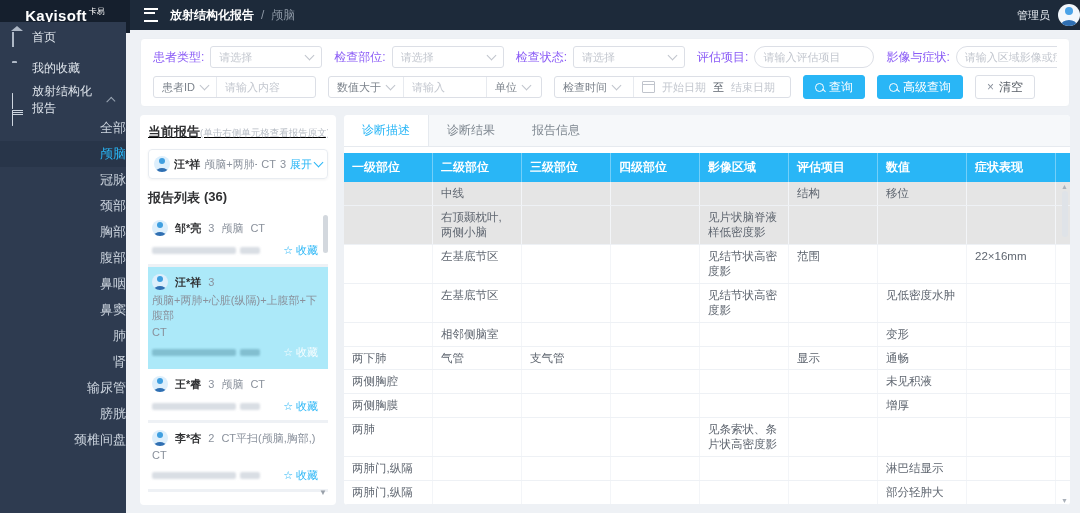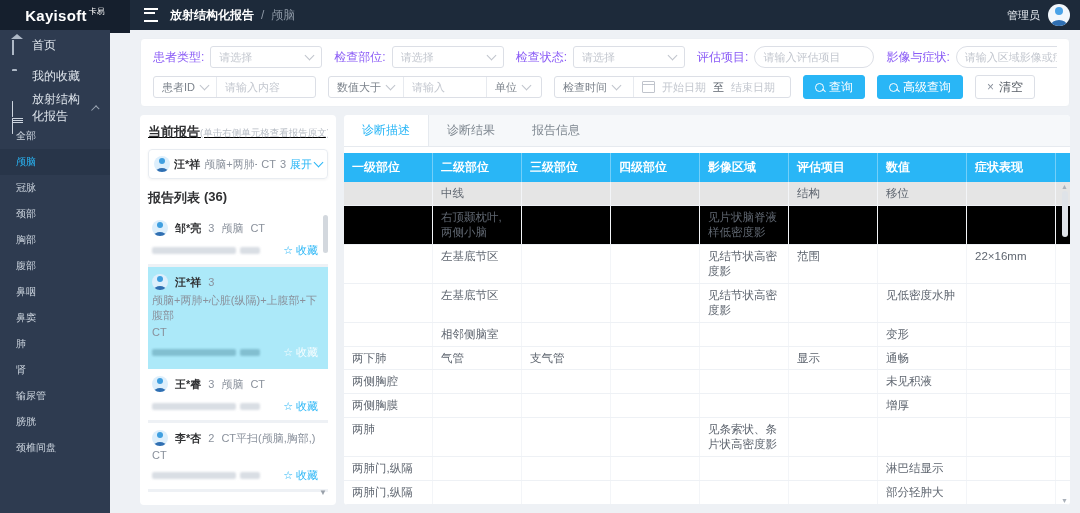--- a/index.html
+++ b/index.html
@@ -7,37 +7,37 @@
   
   .hdr{position:absolute;top:0;left:0;right:0;height:30px;background:#1d2a3a;display:flex;align-items:center;color:#fff;}
   .logo{width:130px;height:36px;background:#151f2d;display:flex;align-items:center;justify-content:center;gap:2px;flex:none;}
   .logo-main{font-weight:bold;font-size:15px;letter-spacing:.3px;}
   .logo-sub{font-size:8px;margin-top:-7px;}
   .burger{width:14px;height:10px;border-top:2px solid #fff;border-bottom:2px solid #fff;position:relative;margin-left:14px;cursor:pointer;flex:none;}
   .burger::after{content:'';position:absolute;left:0;right:3px;top:2px;height:2px;background:#fff;}
   .crumb{margin-left:12px;display:flex;align-items:center;gap:7px;white-space:nowrap;}
   .crumb-root{font-weight:bold;font-size:12px;}
   .crumb-sep,.crumb-cur{color:#8d98a5;font-size:12px;}
-  .hdr-right{margin-left:auto;display:flex;align-items:center;gap:8px;padding-right:10px;}
+  .hdr-right{margin-left:auto;display:flex;align-items:center;gap:8px;}
   .user-name{font-size:11px;color:#e6ebf1;}
   .avatar{width:22px;height:22px;border-radius:50%;background:#f2f7fc;position:relative;overflow:hidden;flex:none;}
   .avatar::before{content:'';position:absolute;top:3px;left:7px;width:8px;height:8px;border-radius:50%;background:#4aa3e8;}
   .avatar::after{content:'';position:absolute;bottom:-5px;left:3px;width:16px;height:11px;border-radius:50%;background:#2f6fb2;}
   
-  .side{position:absolute;top:30px;left:0;width:110px;bottom:0;background:#2e3b50;color:#dfe5ec;overflow:hidden;}
+  .side{position:absolute;top:22px;left:0;width:126px;bottom:0;background:#2e3b50;color:#dfe5ec;overflow:hidden;}
   .side-item{height:31px;display:flex;align-items:center;gap:8px;padding:0 12px;cursor:pointer;font-size:12px;}
   .icon-box{width:12px;height:12px;position:relative;flex:none;}
   .i-home{border:1.5px solid #aeb8c6;border-top:none;width:9px;height:6px;margin:4px auto 0;}
   .i-home::before{content:'';position:absolute;left:-1px;top:-6px;border-left:6px solid transparent;border-right:6px solid transparent;border-bottom:5px solid #aeb8c6;}
   .i-folder{width:11px;height:8px;background:#aeb8c6;margin-top:3px;border-radius:1px;position:relative;}
   .i-folder::before{content:'';position:absolute;top:-2px;left:0;width:5px;height:2px;background:#aeb8c6;border-radius:1px 1px 0 0;}
   .i-doc{width:9px;height:11px;border:1.2px solid #cdd5df;border-radius:1px;margin:0 auto;}
   .i-doc::before{content:'';display:block;margin:2px 1px 0;height:1px;background:#cdd5df;box-shadow:0 2px 0 #cdd5df,0 4px 0 #cdd5df;}
   .caret{width:6px;height:6px;border-right:1.4px solid #9aa5b3;border-bottom:1.4px solid #9aa5b3;transform:rotate(-135deg);margin-left:auto;margin-top:3px;}
-  .side-sub .sub-item{height:26px;line-height:26px;padding-left:16px;cursor:pointer;color:#ccd4de;font-size:10px;}
+  .side-sub .sub-item{height:26px;line-height:26px;padding-left:40px;cursor:pointer;color:#ccd4de;font-size:13px;text-align:right;}
   .side-sub .sub-item.active{color:#29b6f6;background:#283549;}
   
   .main{position:absolute;left:130px;top:30px;right:0;bottom:0;padding:8px 10px;display:flex;flex-direction:column;gap:8px;overflow:hidden;}
   .filter-card{background:#fff;border-radius:4px;border:1px solid #eceff3;padding:7px 12px;display:flex;flex-direction:column;gap:7px;flex:none;}
   .frow{display:flex;align-items:center;gap:12px;overflow:hidden;}
   .fgroup{display:flex;align-items:center;gap:6px;flex:none;}
   .flbl{font-weight:normal;color:#8b5cf6;font-size:12px;white-space:nowrap;}
   .sel,.inp{height:22px;border:1px solid #dcdfe6;border-radius:3px;display:flex;align-items:center;padding:0 8px;background:#fff;box-sizing:border-box;}
   .sel{width:112px;justify-content:space-between;cursor:pointer;}
   .inp{width:120px;cursor:text;border-radius:11px;}
@@ -92,21 +92,21 @@
   .tabs{display:flex;background:#f6f8fa;border-bottom:1px solid #e6eaef;height:31px;flex:none;}
   .tab{padding:0 18px;display:flex;align-items:center;font-size:12px;color:#7e8790;cursor:pointer;border-right:1px solid transparent;}
   .tab.active{background:#fff;color:#29b6f6;border-right:1px solid #e6eaef;}
   .tbl{flex:1;display:flex;flex-direction:column;overflow:hidden;position:relative;margin-top:6px;}
   .thead{display:grid;grid-template-columns:repeat(8,1fr) 14px;background:#29b6f6;flex:none;}
   .th{padding:6px 8px;color:#fff;font-weight:bold;font-size:12px;border-right:1px solid rgba(255,255,255,.35);white-space:nowrap;overflow:hidden;}
   .th:last-child{border-right:none;}
   .tbody{flex:1;overflow:hidden;position:relative;}
   .tr{display:grid;grid-template-columns:repeat(8,1fr) 14px;border-bottom:1px solid #eef1f5;background:#fff;}
   .tr.hl1{background:#e5e5e5;}
-  .tr.hl2{background:#000000;}
+  .tr.hl2{background:#e5e5e5;}
   .td{padding:4px 8px;font-size:11.5px;color:#5f6670;border-right:1px solid #f3f5f8;line-height:1.3;word-break:break-all;min-height:12px;cursor:pointer;}
   .td:last-child{border-right:none;cursor:default;}
   .tbl-up{position:absolute;right:2px;top:1px;font-size:7px;color:#aab1ba;line-height:1;}
   .tbl-scroll{position:absolute;right:2px;top:9px;width:6px;height:46px;border-radius:3px;background:#dfe3e8;cursor:pointer;}
   .tbl-down{position:absolute;right:2px;bottom:1px;font-size:7px;color:#aab1ba;line-height:1;}
 </style>
 </head>
 <body>
 
 <div class="app">

